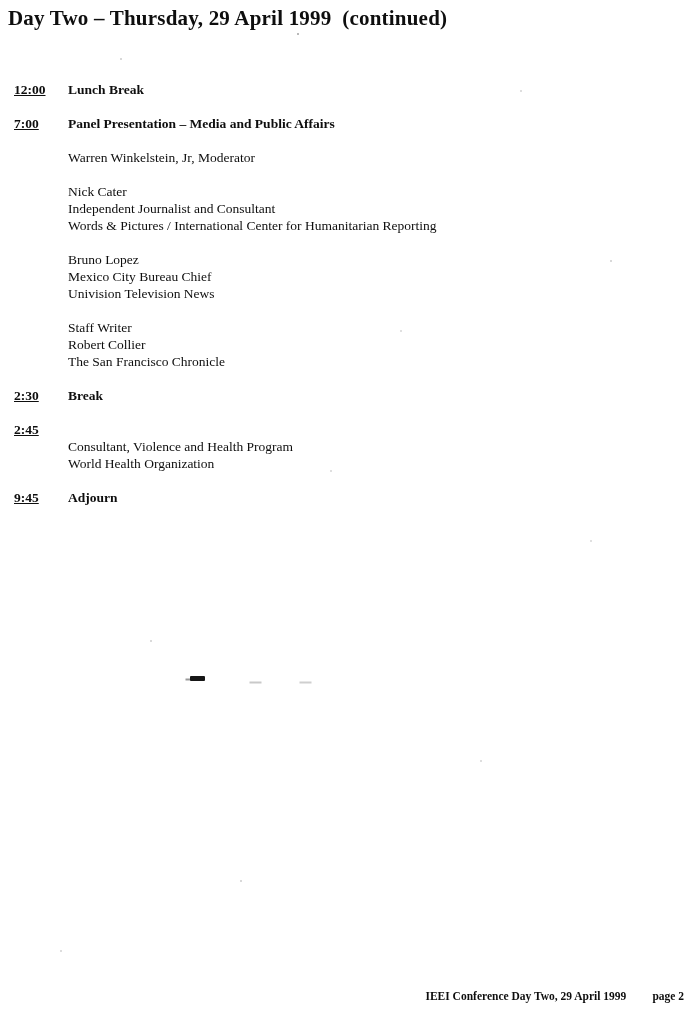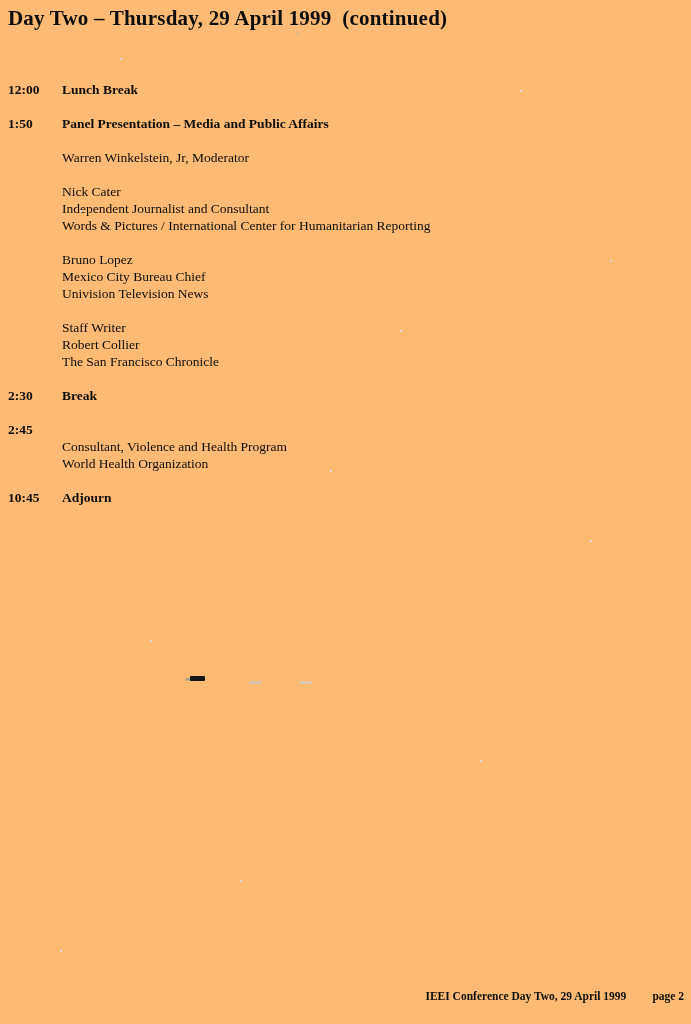--- a/index.html
+++ b/index.html
@@ -1,21 +1,21 @@
 <!DOCTYPE html>
 <html><head>
 <meta charset="utf-8">
 <style>
   html, body { margin: 0; padding: 0; background: #e8e8e8; }
   .page {
     position: relative;
     width: 691px;
     height: 1024px;
     margin: 0 auto;
-    background: #fdba74;
+    background: #ffffff;
     font-family: "Liberation Serif", "DejaVu Serif", serif;
     color: #0e0e0e;
     overflow: hidden;
   }
   .title {
     margin: 0;
     padding: 5px 0 0 8px;
     font-size: 21px;
     line-height: 26px;
     font-weight: bold;
@@ -24,22 +24,23 @@
   }
   .schedule {
     margin-top: 50px;
     font-size: 13.5px;
     line-height: 17px;
   }
   .row { display: flex; margin-bottom: 17px; }
   .time {
     flex: none;
     width: 54px;
-    padding-left: 8px;
+    padding-left: 14px;
     font-weight: bold;
+    text-decoration: underline;
   }
   .content { flex: 1; padding-right: 10px; }
   .event-title { font-weight: bold; }
   .group { margin-top: 17px; }
   .line { white-space: pre-wrap; }
   .footer {
     position: absolute;
     right: 7px;
     bottom: 21px;
     display: flex;
@@ -80,21 +81,21 @@
   <section class="schedule">
 
     <div class="row">
       <div class="time">12:00</div>
       <div class="content">
         <div class="event-title line">Lunch Break</div>
       </div>
     </div>
 
     <div class="row">
-      <div class="time">1:50</div>
+      <div class="time">7:00</div>
       <div class="content">
         <div class="event-title line">Panel Presentation – Media and Public Affairs</div>
         <div class="group">
           <div class="line">Warren Winkelstein, Jr, Moderator</div>
         </div>
         <div class="group">
           <div class="line">Nick Cater</div>
           <div class="line">Independent Journalist and Consultant</div>
           <div class="line">Words &amp; Pictures / International Center for Humanitarian Reporting</div>
         </div>
@@ -122,21 +123,21 @@
       <div class="time">2:45</div>
       <div class="content">
         <div class="group">
           <div class="line">Consultant, Violence and Health Program</div>
           <div class="line">World Health Organization</div>
         </div>
       </div>
     </div>
 
     <div class="row">
-      <div class="time">10:45</div>
+      <div class="time">9:45</div>
       <div class="content">
         <div class="event-title line">Adjourn</div>
       </div>
     </div>
 
   </section>
 
   <div class="artifact-dash"></div>
   <div class="scan-noise"></div>
 

